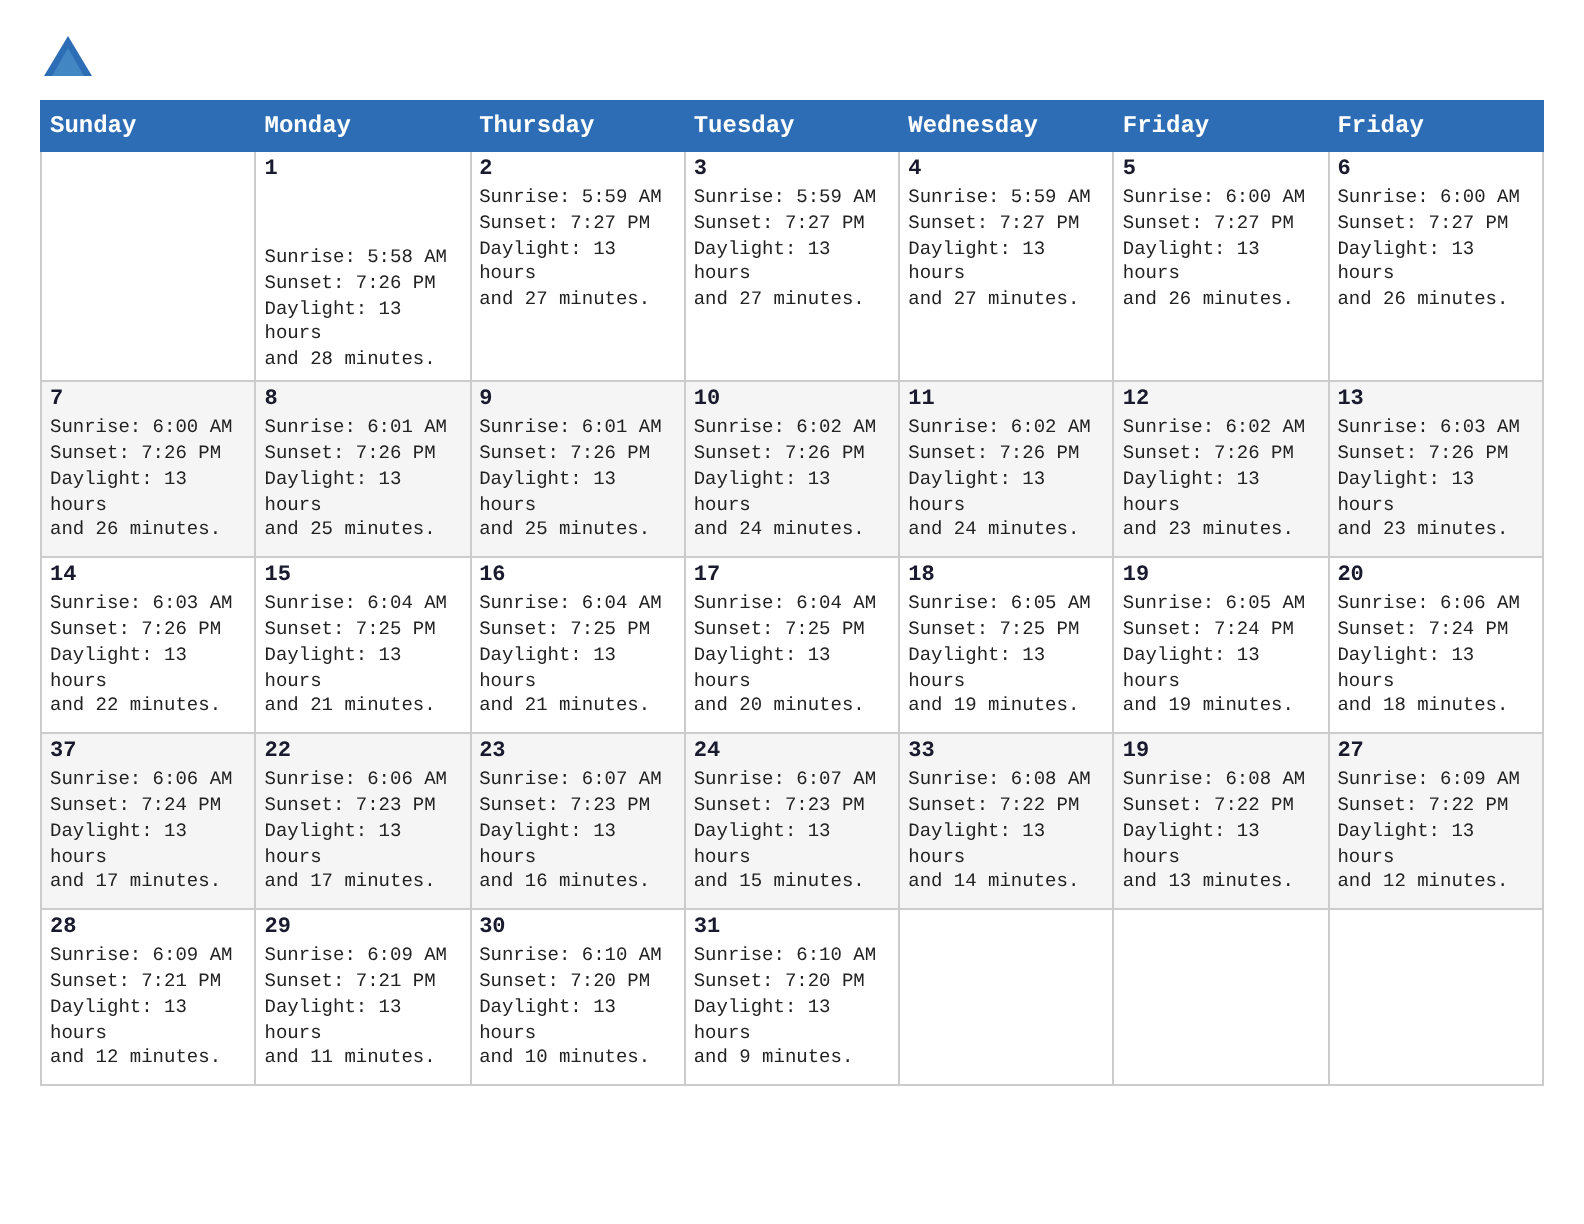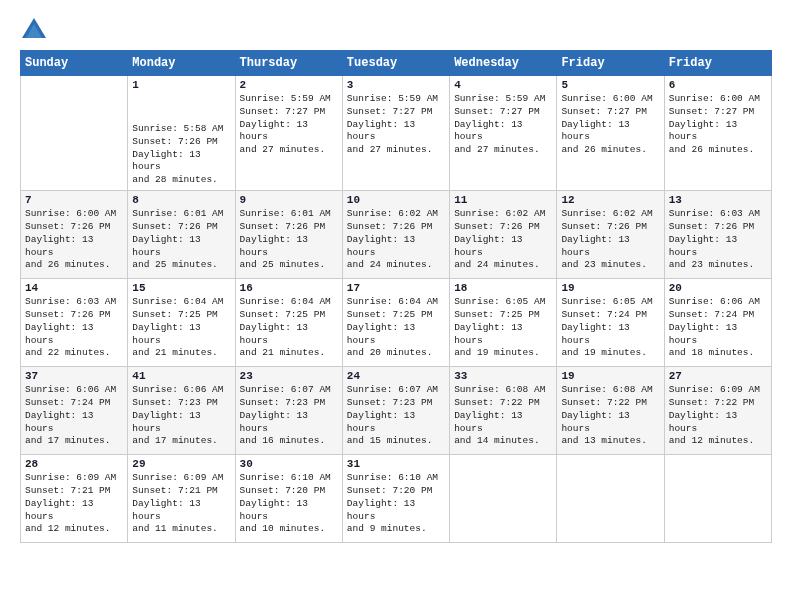--- a/index.html
+++ b/index.html
@@ -274,21 +274,21 @@
         </tr>
         <tr>
           <td class="alt-row">
             <span class="day-num">37</span>
             <div class="day-info" style="white-space: pre-line;">Sunrise: 6:06 AM
 Sunset: 7:24 PM
 Daylight: 13 hours
 and 17 minutes.</div>
           </td>
           <td class="alt-row">
-            <span class="day-num">41</span>
+            <span class="day-num">22</span>
             <div class="day-info" style="white-space: pre-line;">Sunrise: 6:06 AM
 Sunset: 7:23 PM
 Daylight: 13 hours
 and 17 minutes.</div>
           </td>
           <td class="alt-row">
             <span class="day-num">23</span>
             <div class="day-info" style="white-space: pre-line;">Sunrise: 6:07 AM
 Sunset: 7:23 PM
 Daylight: 13 hours

